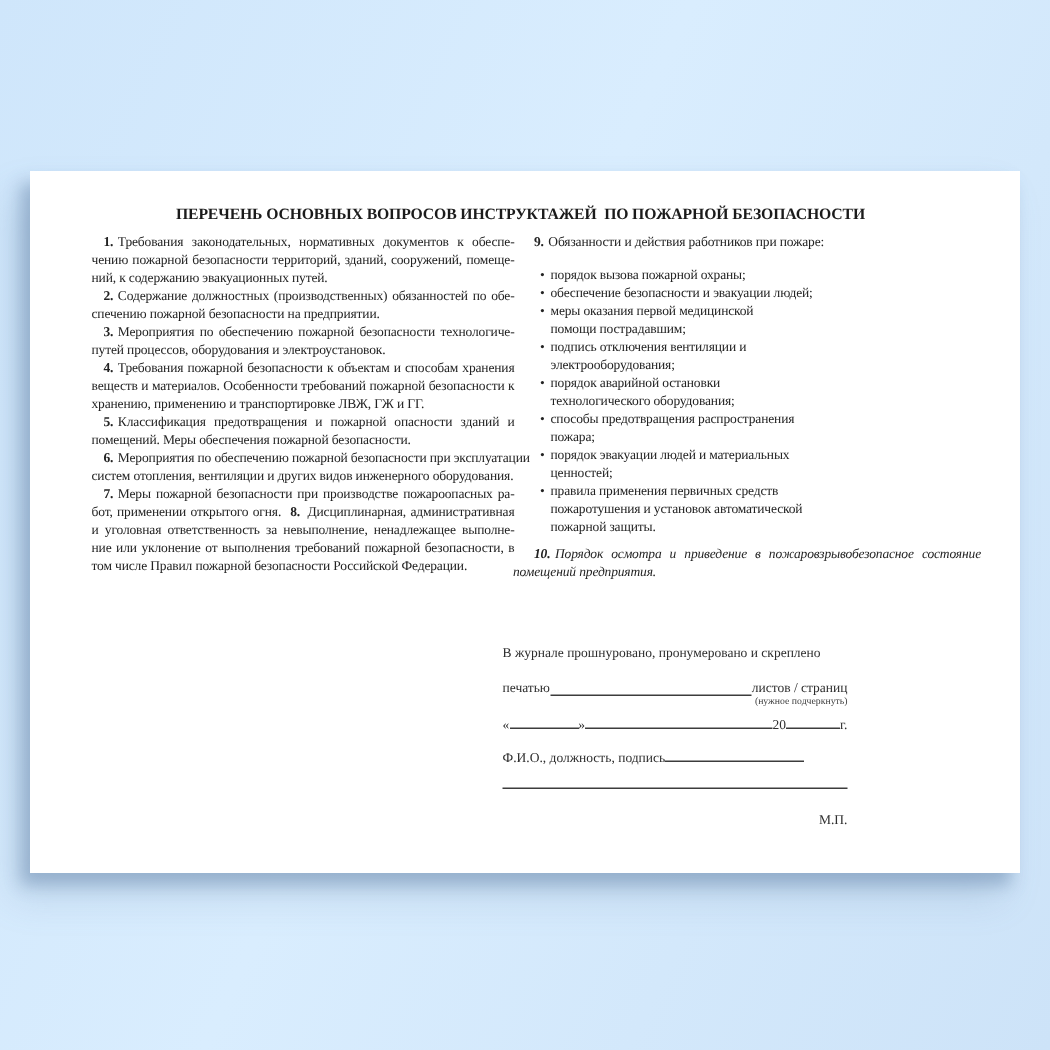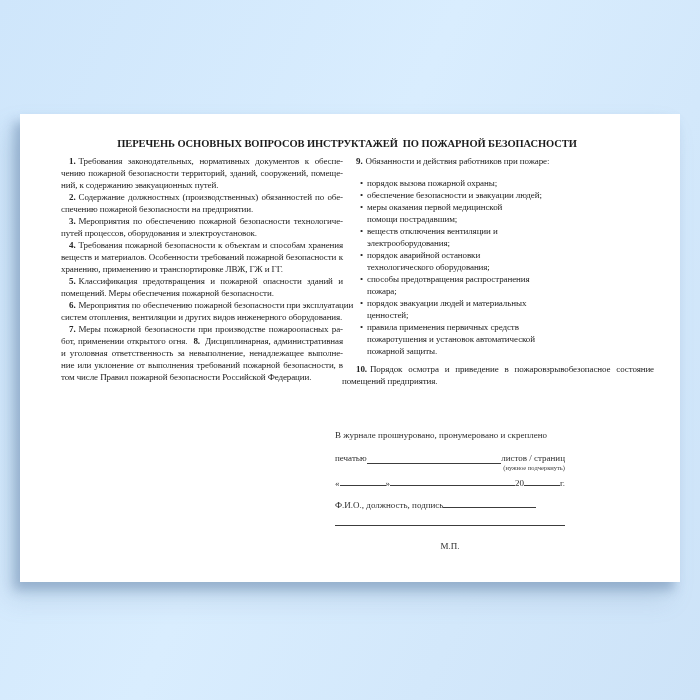--- a/index.html
+++ b/index.html
@@ -28,33 +28,33 @@
   }
   .tl.last{text-align-last:left;}
   .bline{text-align:left;text-align-last:left;}
   .fi{display:inline-block;width:8px;}
   .col.right .fi{display:inline-block;width:14px;}
   .num{font-weight:bold;margin-right:3px;}
   .num.mid{margin:0 5px 0 6px;}
   .bullets{margin-top:10px;margin-left:18px;}
   .bullet{position:relative;padding-left:7px;}
   .bm{position:absolute;left:0;top:0;}
-  .p10{margin-top:6px;}
+  .p10{margin-top:6px;font-style:italic;}
   .form{
     position:absolute;left:315px;top:315px;width:230px;height:130px;
     font-size:9px;line-height:12px;color:#2e2e2e;
   }
   .fr{position:absolute;left:0;right:0;}
   .fr1{top:0;}
   .fr2{top:23px;display:flex;align-items:flex-end;}
   .note{top:35px;text-align:right;font-size:6.5px;line-height:8px;color:#3a3a3a;}
   .fr3{top:46px;display:flex;align-items:baseline;}
   .fr4{top:68px;display:flex;align-items:baseline;}
   .fr5{top:96px;height:0;border-bottom:1px solid #3c3c3c;}
-  .fr6{top:111px;text-align:center;}
+  .fr6{top:111px;text-align:right;}
   .blank{display:inline-block;border-bottom:1px solid #3c3c3c;height:10px;}
   .grow{flex:1 1 auto;}
   .w46{width:46px;}
   .w36{width:36px;}
   .w93{width:93px;}
 </style>
 </head>
 <body>
 
 <div class="scene">
@@ -133,21 +133,21 @@
         <div class="bullet">
             <span class="bm">•</span>
             <div>
               <div class="tl bline">меры оказания первой медицинской</div>
               <div class="tl bline last">помощи пострадавшим;</div>
             </div>
           </div>
         <div class="bullet">
             <span class="bm">•</span>
             <div>
-              <div class="tl bline">веществ отключения вентиляции и</div>
+              <div class="tl bline">подпись отключения вентиляции и</div>
               <div class="tl bline last">электрооборудования;</div>
             </div>
           </div>
         <div class="bullet">
             <span class="bm">•</span>
             <div>
               <div class="tl bline">порядок аварийной остановки</div>
               <div class="tl bline last">технологического оборудования;</div>
             </div>
           </div>

